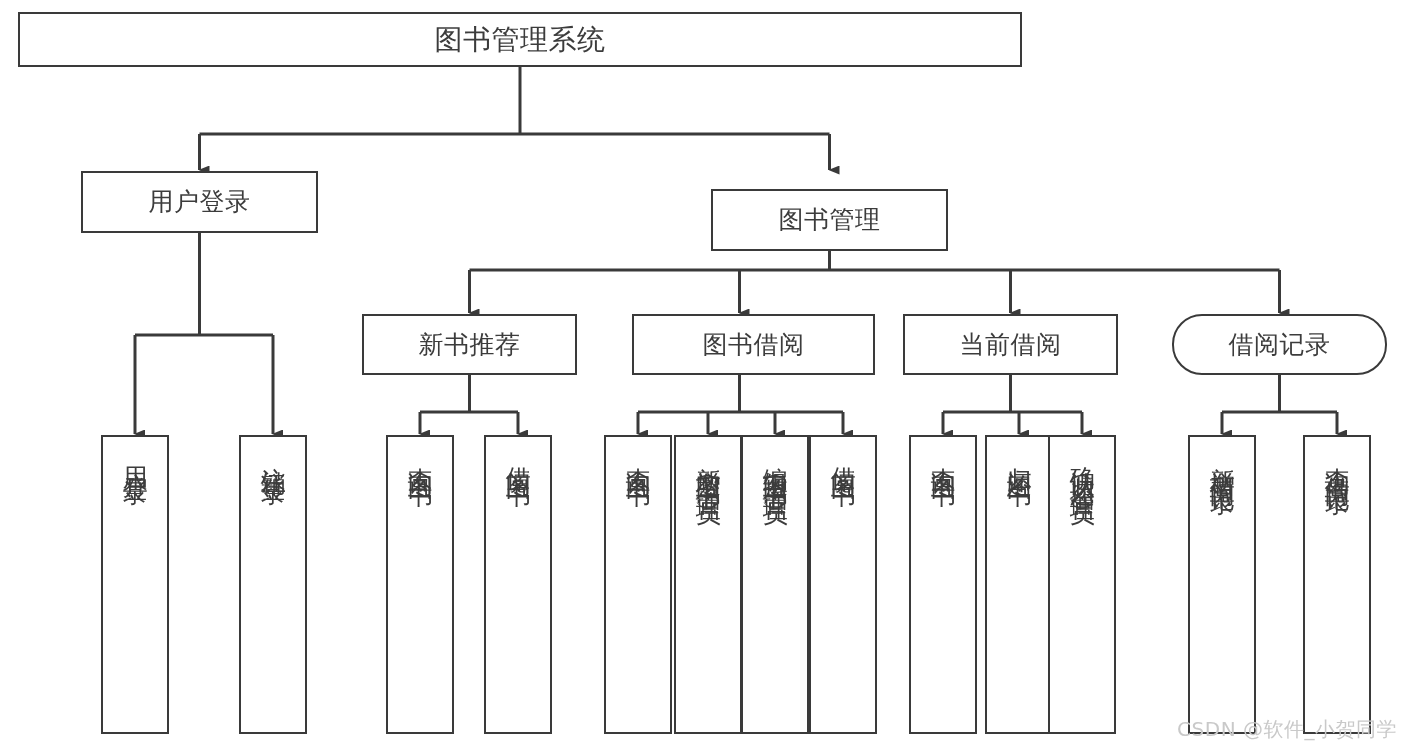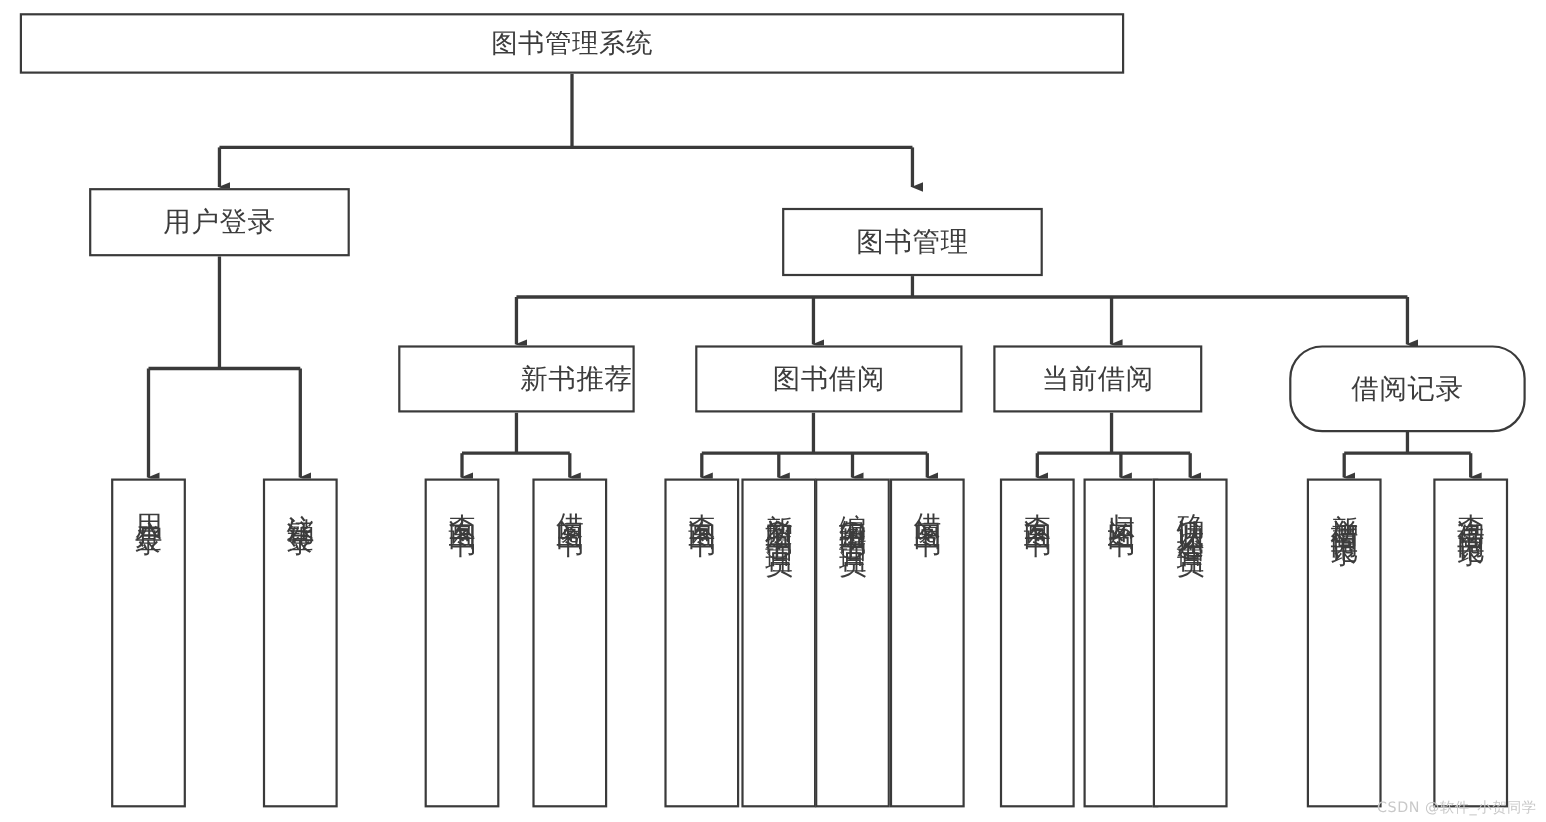--- a/index.html
+++ b/index.html
@@ -47,27 +47,27 @@
     font-size: 25px;
   }
   .node.v .vtext {
     writing-mode: vertical-rl;
     text-orientation: upright;
     letter-spacing: 5px;
     display: block;
     white-space: nowrap;
   }
   .node.root {
-    font-size: 24px;
+    font-size: 28px;
   }
   .watermark {
     position: absolute;
     right: 8px;
     bottom: 4px;
-    font-size: 13px;
+    font-size: 20px;
     color: #c9c9c9;
     letter-spacing: 0.5px;
     white-space: nowrap;
   }
 </style>
 </head>
 <body>
 
 <div id="canvas">
 
@@ -118,30 +118,30 @@
     <span>图书管理系统</span>
   </div>
 
   <div class="node h" style="left:81px; top:171px; width:237px; height:62px;">
     <span>用户登录</span>
   </div>
   <div class="node h" style="left:711px; top:171px; width:237px; height:62px;margin-top:18px;">
     <span>图书管理</span>
   </div>
 
-  <div class="node h" style="left:362px; top:314px; width:215px; height:61px;justify-content:flex-end;">
+  <div class="node h" style="left:362px; top:314px; width:215px; height:61px;">
     <span>新书推荐</span>
   </div>
   <div class="node h" style="left:632px; top:314px; width:243px; height:61px;">
     <span>图书借阅</span>
   </div>
-  <div class="node h" style="left:903px; top:314px; width:190px; height:61px;">
+  <div class="node h" style="left:903px; top:314px; width:215px; height:61px;">
     <span>当前借阅</span>
   </div>
-  <div class="node h" style="left:1172px; top:314px; width:215px; height:79px;border-radius:30px;">
+  <div class="node h" style="left:1172px; top:314px; width:215px; height:61px;border-radius:30px;">
     <span>借阅记录</span>
   </div>
 
   <div id="leaf-layer">
       <div class="node v" id="leaf-user-login" style="left: 101px; top: 435px; width: 68px; height: 299px;">
         <span class="vtext">用户登录</span>
       </div>
       <div class="node v" id="leaf-logout-login" style="left: 239px; top: 435px; width: 68px; height: 299px;">
         <span class="vtext">注销登录</span>
       </div>

